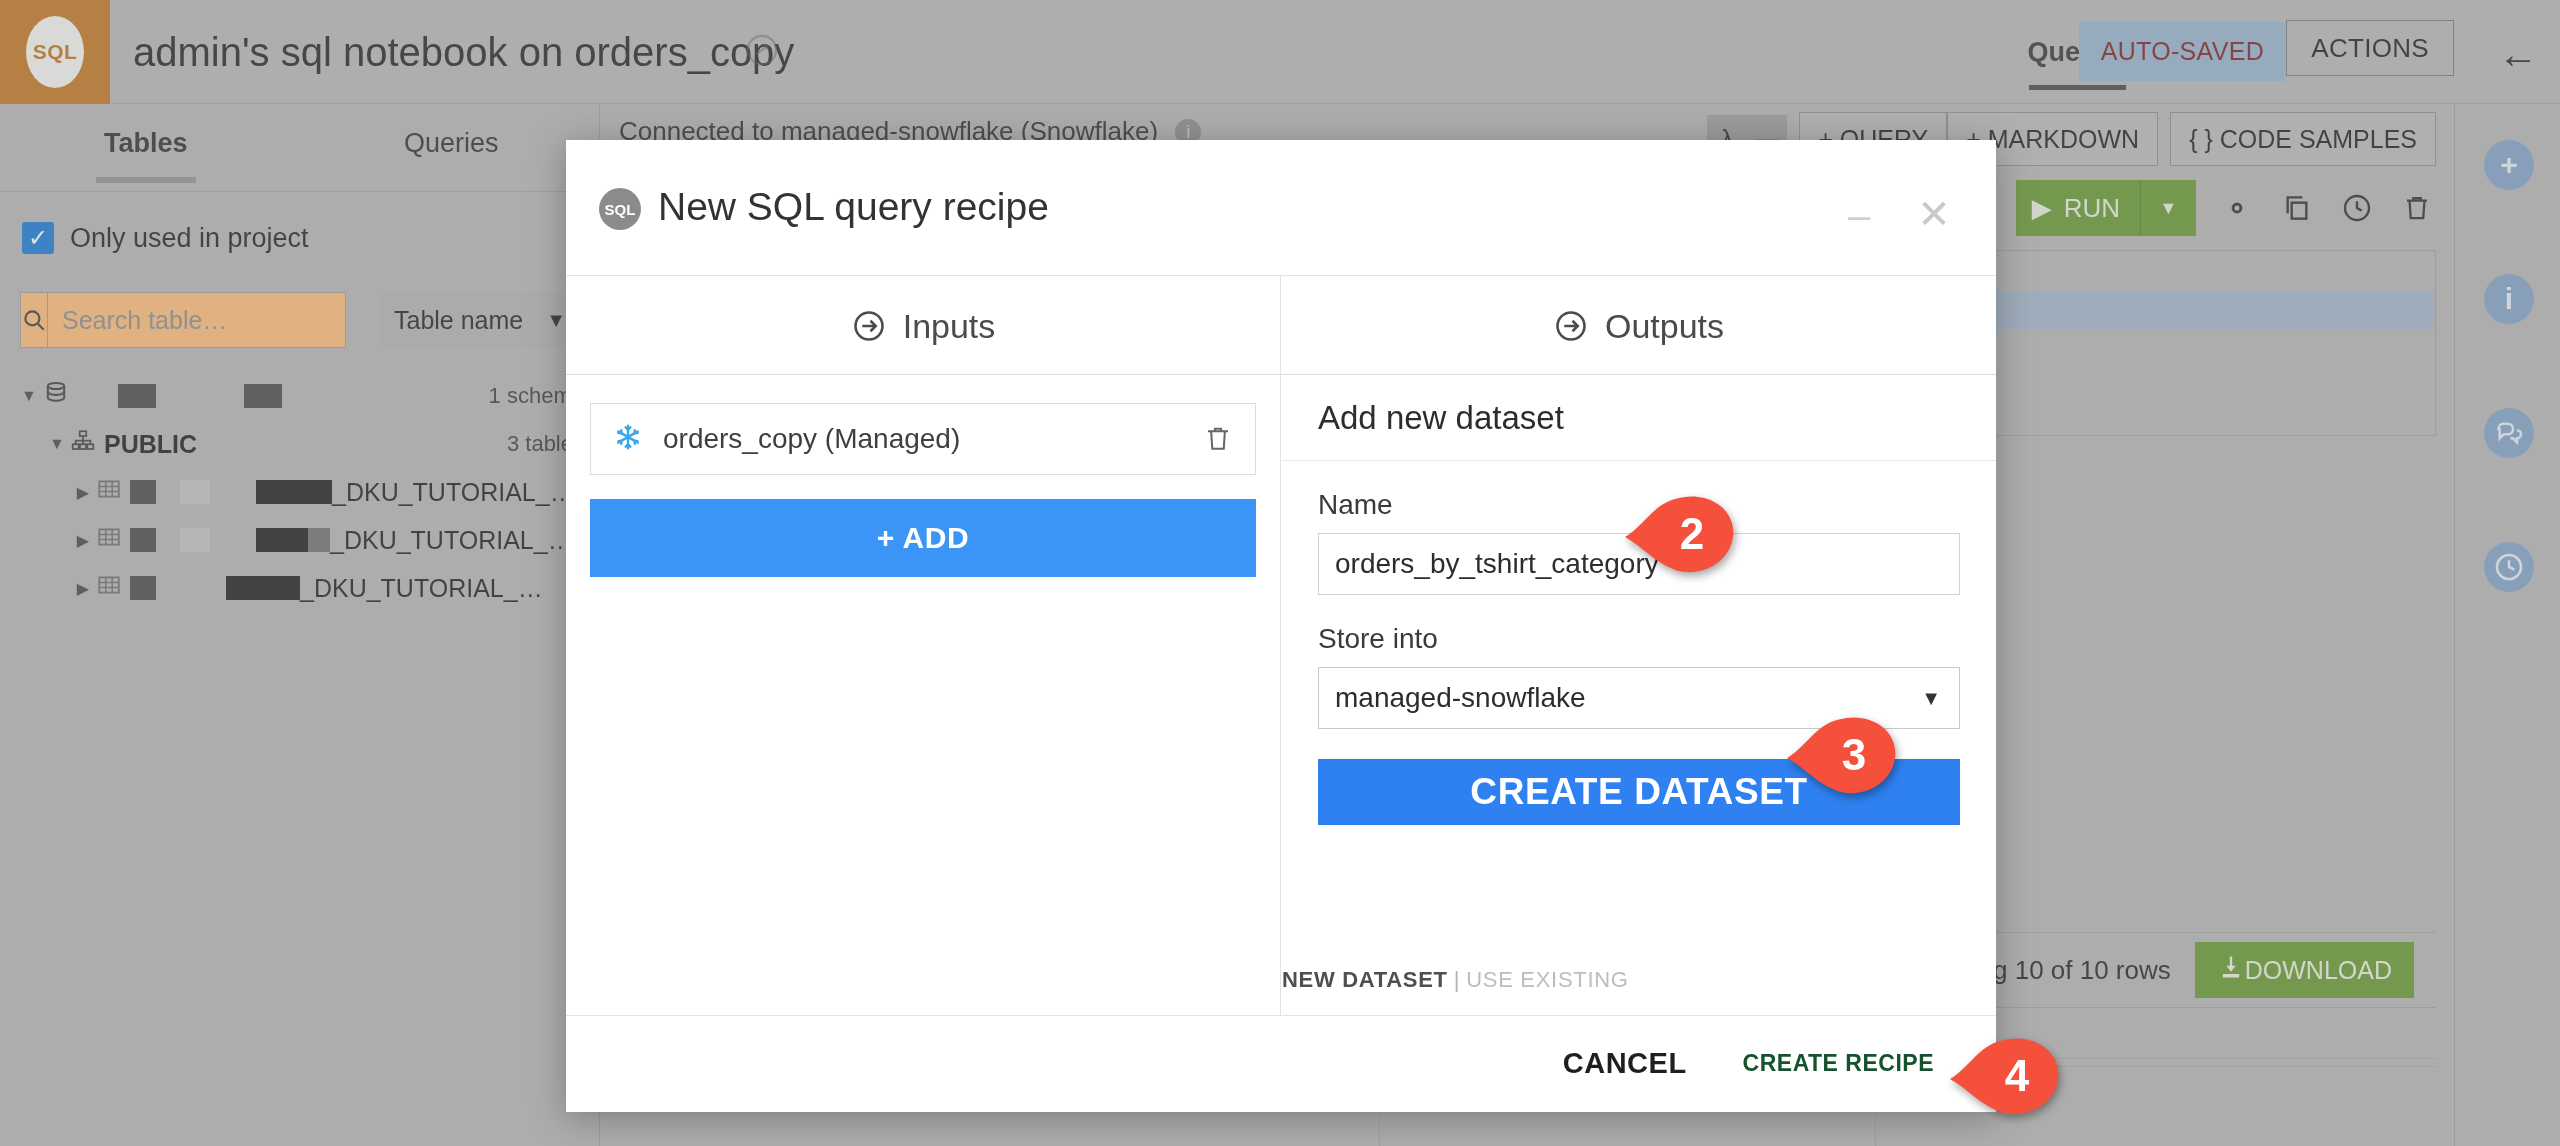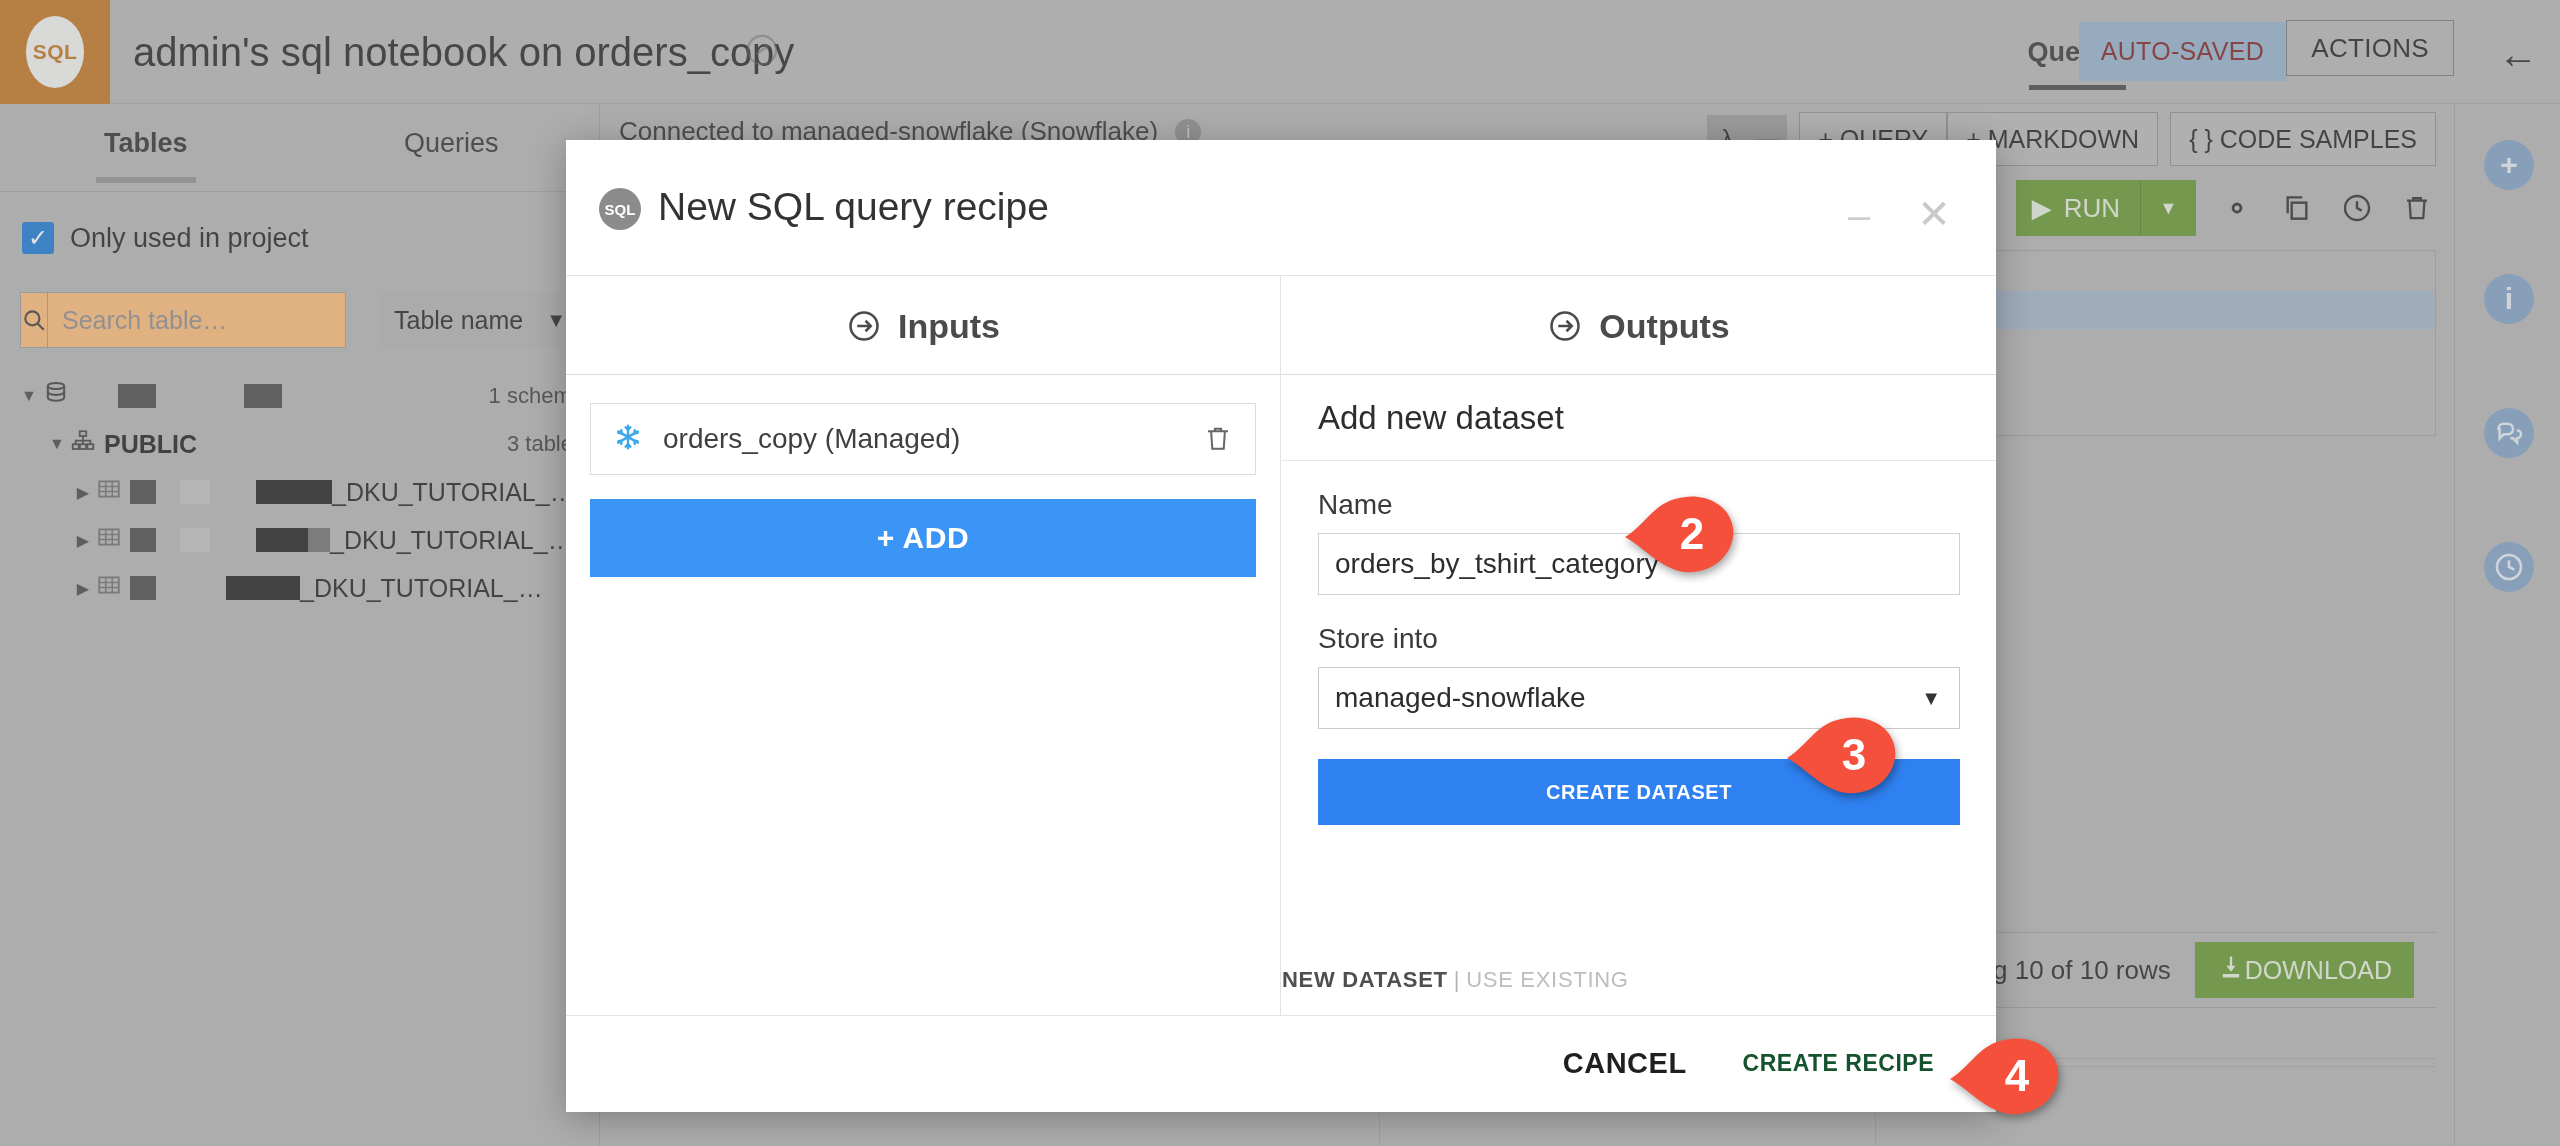--- a/index.html
+++ b/index.html
@@ -193,21 +193,21 @@
     position: absolute; left: 33px; top: 48px; width: 42px; height: 42px; border-radius: 50%;
     background: #8b8b8b; color: #fff; font-size: 15px; font-weight: bold;
     display: flex; align-items: center; justify-content: center;
   }
   .m-title { position: absolute; left: 92px; top: 45px; font-size: 39px; color: #333; }
   .m-min { position: absolute; right: 120px; top: 58px; width: 34px; height: 34px;
     display:flex; align-items:center; justify-content:center; color: #cfcfcf; font-size: 40px; line-height: 0; }
   .m-close { position: absolute; right: 42px; top: 54px; width: 40px; height: 40px;
     display:flex; align-items:center; justify-content:center; color: #c9c9c9; font-size: 40px; font-weight: 300; line-height: 1; }
 
-  .m-tabs { position: relative; height: 100px; border-top: 1px solid #e4e4e4; border-bottom: 1px solid #dcdcdc; font-weight: bold; }
+  .m-tabs { position: relative; height: 100px; border-top: 1px solid #e4e4e4; border-bottom: 1px solid #dcdcdc; }
   .m-tab {
     position: absolute; top: 0; height: 100px; display: flex; align-items: center; justify-content: center;
     gap: 16px; font-size: 34px; color: #4b4b4b;
   }
   .m-tab.in { left: 0; width: 715px; border-right: 1px solid #e2e2e2; }
   .m-tab.out { left: 715px; width: 715px; }
   .tab-arrow { width: 36px; height: 36px; }
 
   .m-body { position: relative; height: 640px; }
   .pane-in {
@@ -239,21 +239,21 @@
     display: flex; align-items: center; padding: 0 16px; font-size: 28px; color: #2d2d2d;
   }
   .fld-select {
     height: 62px; border: 1px solid #c9c9c9; background: #fff;
     display: flex; align-items: center; justify-content: space-between;
     padding: 0 18px 0 16px; font-size: 28px; color: #2d2d2d;
   }
   .create-ds {
     margin: 30px 36px 0 36px; height: 66px; background: #2f80f0; color: #fff;
     display: flex; align-items: center; justify-content: center;
-    font-size: 20px; font-weight: bold; letter-spacing: .6px;
+    font-size: 37px; font-weight: bold; letter-spacing: .6px;
   }
   .ds-toggle {
     position: absolute; left: 0; right: 0; bottom: 22px; text-align: left;
     font-size: 22px; letter-spacing: .7px;
   }
   .ds-toggle .on { color: #4f4f4f; font-weight: bold; }
   .ds-toggle .sep { color: #b4b4b4; margin: 0 6px; }
   .ds-toggle .off { color: #bdbdbd; }
 
   .m-foot {

